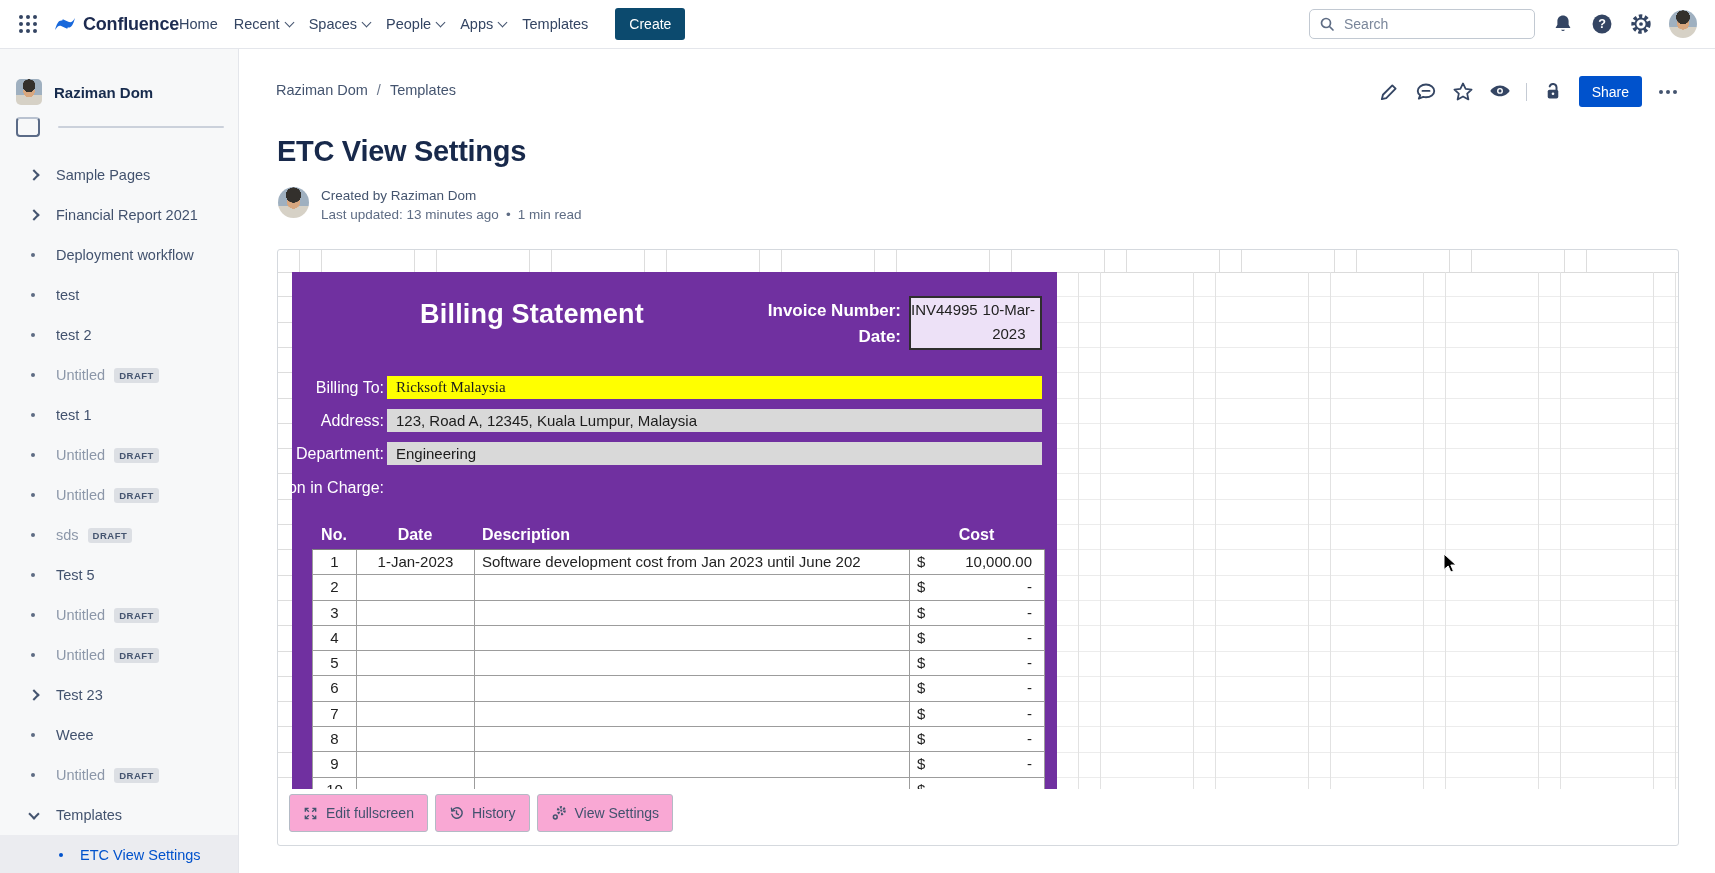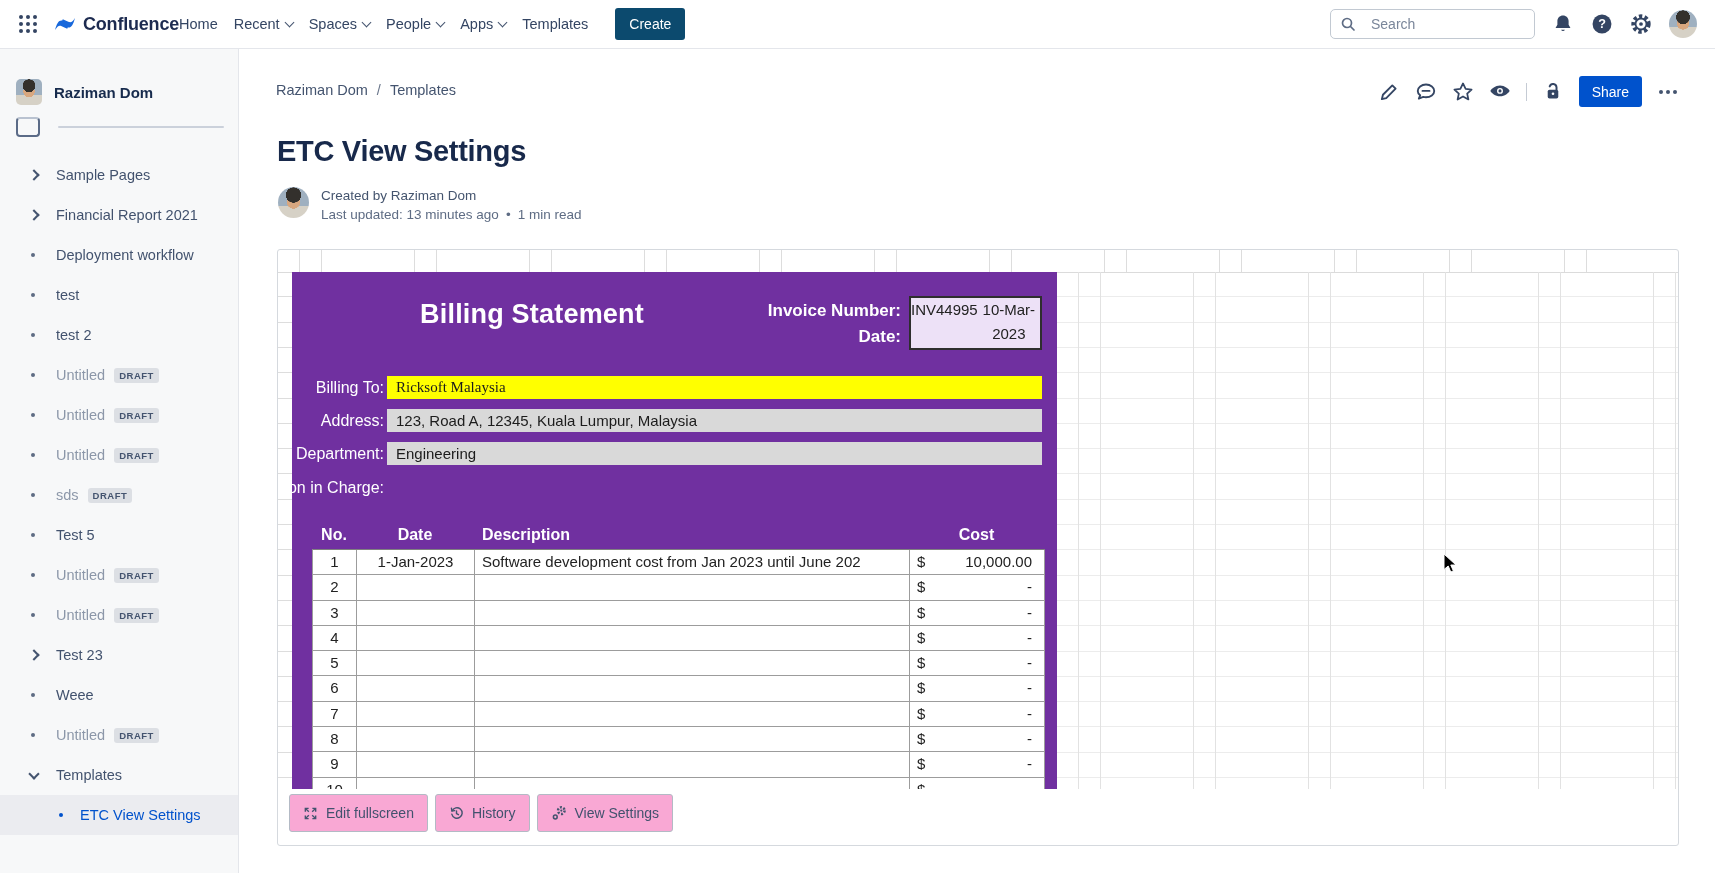--- a/index.html
+++ b/index.html
@@ -11,22 +11,22 @@
   .grid-icon{width:20px;height:20px;margin-right:16px;cursor:pointer;flex:0 0 auto;}
   .brand{display:flex;align-items:center;gap:7px;cursor:pointer;}
   .brand-name{font-size:18px;font-weight:700;color:#1D2B50;letter-spacing:-.2px;}
   .nav-items{display:flex;align-items:center;gap:16px;justify-content:space-between;}
   .nav-item{font-size:14.5px;color:#344563;display:flex;align-items:center;gap:6px;cursor:pointer;white-space:nowrap;}
   .chev-sm{width:6px;height:6px;border-right:1.7px solid #44546F;border-bottom:1.7px solid #44546F;
            transform:rotate(45deg);margin-top:-4px;}
   .create-btn{margin-left:27px;background:#0c4a6e;color:#fff;border:none;border-radius:3px;
               font-family:inherit;font-size:14px;font-weight:500;padding:8px 14px;cursor:pointer;}
   .nav-right{margin-left:auto;display:flex;align-items:center;gap:17px;}
-  .search-box{width:205px;height:30px;border:1.5px solid #C2C9D2;border-radius:5px;display:flex;
-              align-items:center;gap:13px;padding:0 9px;box-sizing:border-box;background:#fff;cursor:text;}
+  .search-box{width:226px;height:30px;border:1.5px solid #C2C9D2;border-radius:5px;display:flex;
+              align-items:center;gap:7px;padding:0 9px;box-sizing:border-box;background:#fff;cursor:text;}
   .search-box input{border:none;outline:none;font-family:inherit;font-size:14px;color:#42526E;width:130px;background:transparent;}
   .search-box input::placeholder{color:#7A869A;}
   .tn-icon{width:22px;height:22px;cursor:pointer;flex:0 0 auto;}
   .photo{background:
       radial-gradient(circle at 50% 26%, #33302c 0 27%, rgba(0,0,0,0) 28%),
       radial-gradient(circle at 50% 48%, #d8a77f 0 30%, rgba(0,0,0,0) 31%),
       linear-gradient(180deg,#9fb0c0 0 62%, #d6d1c6 62%);}
   .avatar-sm{width:28px;height:28px;border-radius:50%;cursor:pointer;}
   
   .sidebar{position:absolute;top:49px;left:0;width:238px;bottom:0;background:#F7F8F9;
@@ -227,20 +227,25 @@
         <div class="sb-item bullet">
     <span class="sb-marker"></span>
     <span class="sb-label">test 2</span>
 
   </div>
         <div class="sb-item bullet draft">
     <span class="sb-marker"></span>
     <span class="sb-label">Untitled</span>
     <span class="sb-draft">DRAFT</span>
   </div>
+        <div class="sb-item bullet">
+    <span class="sb-marker"></span>
+    <span class="sb-label">test 1</span>
+
+  </div>
         <div class="sb-item bullet draft">
     <span class="sb-marker"></span>
     <span class="sb-label">Untitled</span>
     <span class="sb-draft">DRAFT</span>
   </div>
         <div class="sb-item bullet draft">
     <span class="sb-marker"></span>
     <span class="sb-label">Untitled</span>
     <span class="sb-draft">DRAFT</span>
   </div>

